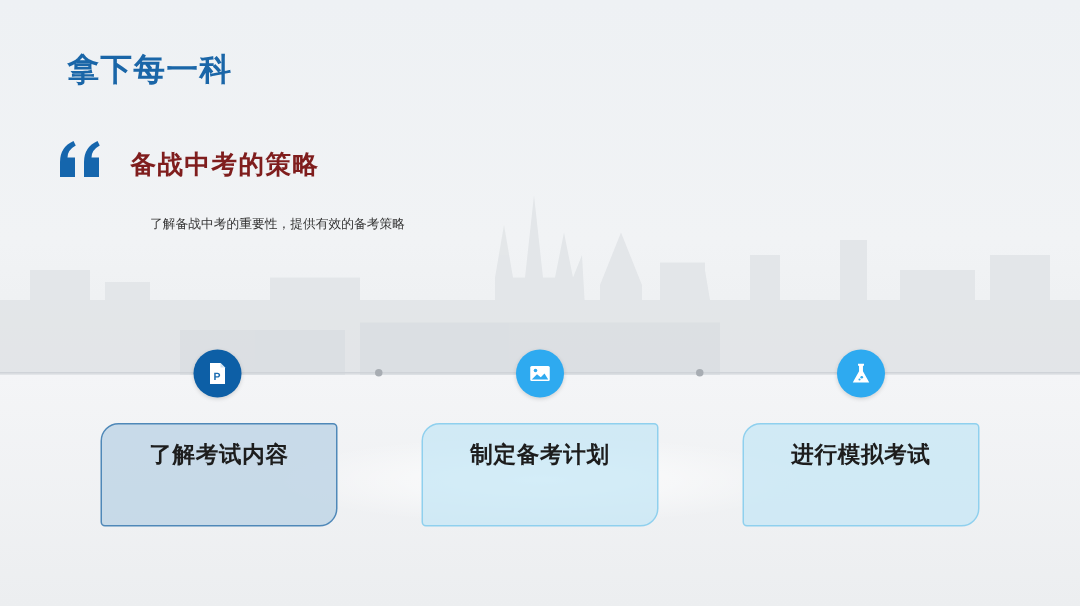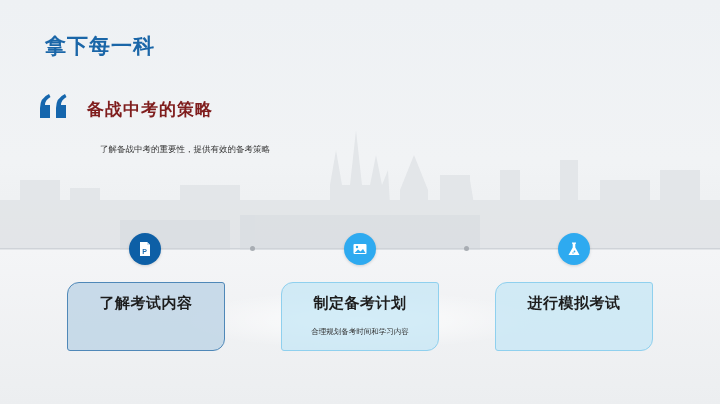--- a/index.html
+++ b/index.html
@@ -121,18 +121,17 @@
     <circle cx="7" cy="12" r="0.7" fill="#2eaaf0"></circle>
   </svg>
 </div>
 
 <div class="card dark" style="left:67px;">
   <p class="card-title">了解考试内容</p>
 </div>
 
 <div class="card light" style="left:281px;">
   <p class="card-title">制定备考计划</p>
-  <p class="card-desc">合理规划备考时间和学习内容</p>
 </div>
 
 <div class="card light" style="left:495px;">
   <p class="card-title">进行模拟考试</p>
 </div>
 
 </body></html>

